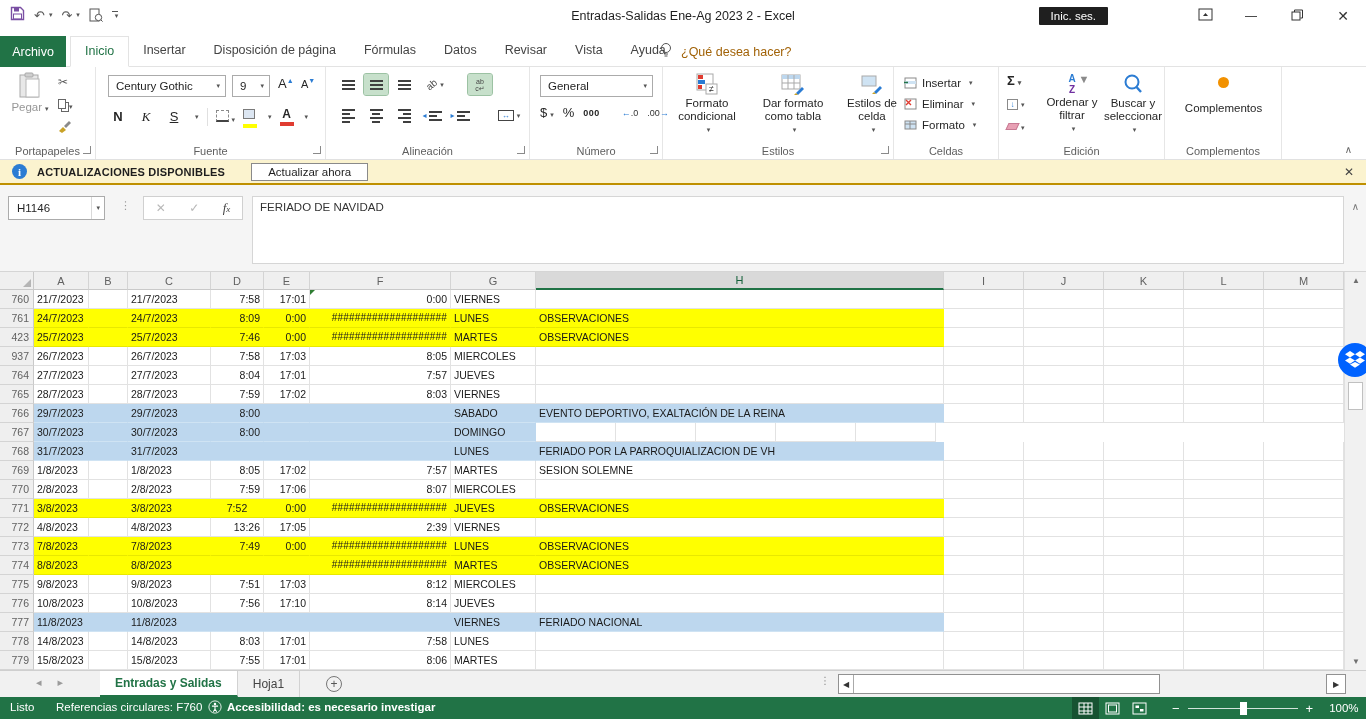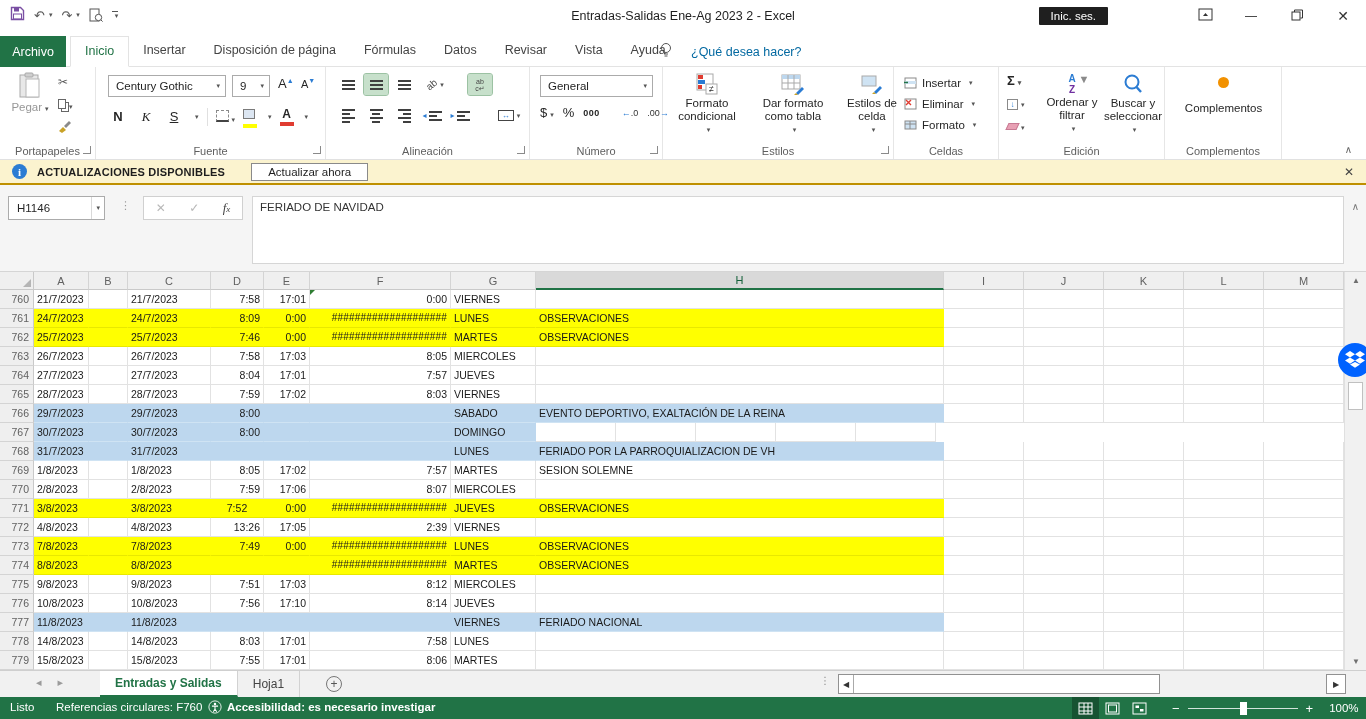--- a/index.html
+++ b/index.html
@@ -16,21 +16,21 @@
   .winctl{position:absolute;right:0;top:0;display:flex;height:32px;align-items:center;}
   .winctl>div{width:46px;text-align:center;color:#333;font-size:12px;}
   .fbk{position:absolute;right:12px;top:40px;}
   
   .menubar{position:absolute;left:0;top:36px;width:1366px;height:31px;background:#fff;border-bottom:1px solid #e3e3e3;}
   .filetab{position:absolute;left:0;top:0;width:66px;height:31px;background:#217346;color:#fff;
     font-size:12.5px;display:flex;align-items:center;justify-content:center;}
   .mtabs{position:absolute;left:70px;top:0;height:31px;display:flex;}
   .mtab{padding:0 14px;line-height:29px;font-size:12.5px;color:#444;}
   .mtab.active{background:#fff;color:#217346;border:1px solid #e3e3e3;border-bottom:1px solid #fff;line-height:28px;}
-  .tellme{position:absolute;left:660px;top:0;height:31px;display:flex;align-items:center;gap:19px;font-size:12.5px;color:#0369a1;}
+  .tellme{position:absolute;left:660px;top:0;height:31px;display:flex;align-items:center;gap:9px;font-size:12.5px;color:#a16207;}
   
   .ribbon{position:absolute;left:0;top:67px;width:1366px;height:93px;background:#fff;border-bottom:1px solid #e1e1e1;}
   .grp{position:absolute;top:0;height:92px;border-right:1px solid #e6e6e6;}
   .grplabel{position:absolute;bottom:2px;left:0;width:100%;text-align:center;font-size:11px;color:#5e5e5e;}
   .dlg{position:absolute;right:4px;bottom:5px;width:8px;height:8px;border-right:1px solid #8a8a8a;border-bottom:1px solid #8a8a8a;}
   .combo{display:flex;align-items:center;border:1px solid #ababab;background:#fff;height:22px;font-size:11.5px;color:#1e1e1e;padding-left:7px;}
   .combo .dd{margin-left:auto;margin-right:5px;}
   .paste-btn{position:absolute;left:8px;top:5px;width:44px;text-align:center;color:#979797;font-size:11.5px;}
   .clip-col{position:absolute;left:58px;top:8px;display:flex;flex-direction:column;gap:6px;align-items:flex-start;color:#555;}
   .copyic{display:inline-block;width:8px;height:10px;border:1px solid #666;background:#fff;box-shadow:3px 3px 0 -1px #fff,3px 3px 0 0 #666;}
@@ -520,37 +520,37 @@
       <div class="cell ar y hash" style="width: 141px;">####################</div>
       <div class="cell y" style="width: 85px;">LUNES</div>
       <div class="cell y" style="width: 408px;">OBSERVACIONES</div>
       <div class="cell" style="width: 80px;"></div>
       <div class="cell" style="width: 80px;"></div>
       <div class="cell" style="width: 80px;"></div>
       <div class="cell" style="width: 80px;"></div>
       <div class="cell" style="width: 80px;"></div>
     </div>
     <div class="gr">
-      <div class="rh">762</div>
+      <div class="rh">423</div>
       <div class="cell y" style="width: 55px;">25/7/2023</div>
       <div class="cell y" style="width: 39px;"></div>
       <div class="cell y" style="width: 83px;">25/7/2023</div>
       <div class="cell ar y" style="width: 53px;">7:46</div>
       <div class="cell ar y" style="width: 46px;">0:00</div>
       <div class="cell ar y hash" style="width: 141px;">####################</div>
       <div class="cell y" style="width: 85px;">MARTES</div>
       <div class="cell y" style="width: 408px;">OBSERVACIONES</div>
       <div class="cell" style="width: 80px;"></div>
       <div class="cell" style="width: 80px;"></div>
       <div class="cell" style="width: 80px;"></div>
       <div class="cell" style="width: 80px;"></div>
       <div class="cell" style="width: 80px;"></div>
     </div>
     <div class="gr">
-      <div class="rh">763</div>
+      <div class="rh">937</div>
       <div class="cell" style="width: 55px;">26/7/2023</div>
       <div class="cell" style="width: 39px;"></div>
       <div class="cell" style="width: 83px;">26/7/2023</div>
       <div class="cell ar" style="width: 53px;">7:58</div>
       <div class="cell ar" style="width: 46px;">17:03</div>
       <div class="cell ar" style="width: 141px;">8:05</div>
       <div class="cell" style="width: 85px;">MIERCOLES</div>
       <div class="cell" style="width: 408px;"></div>
       <div class="cell" style="width: 80px;"></div>
       <div class="cell" style="width: 80px;"></div>

